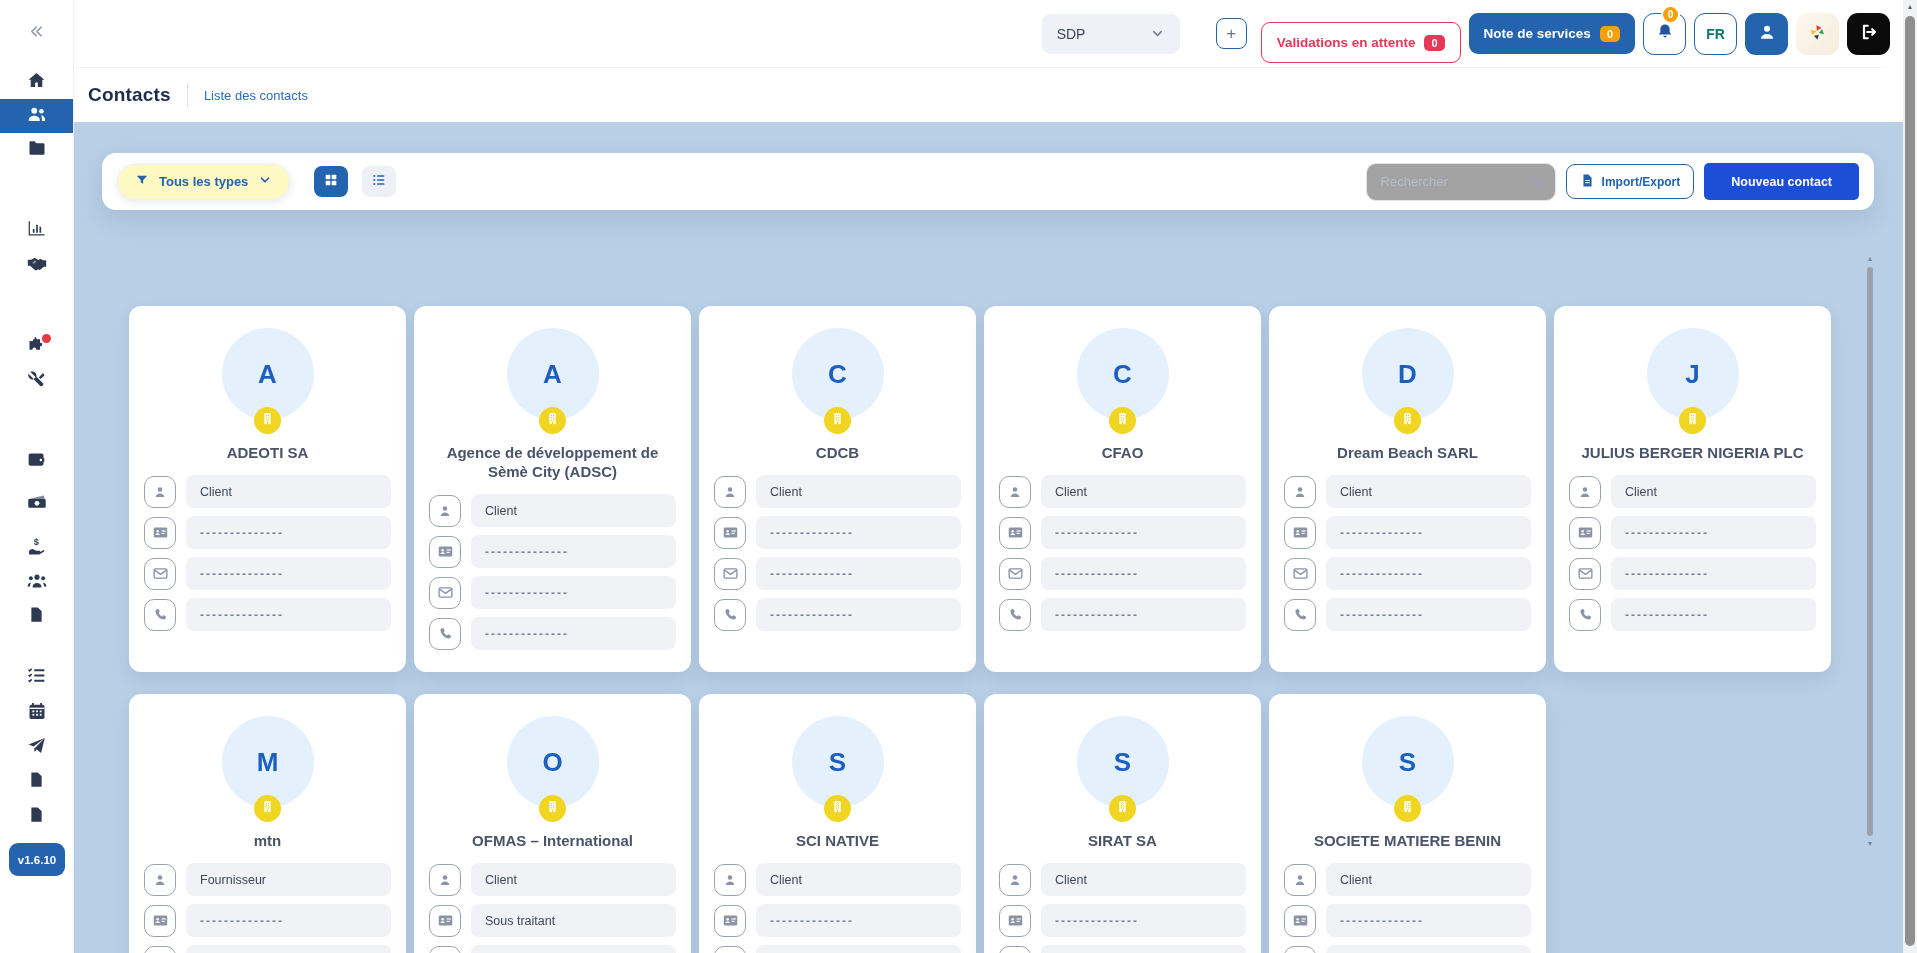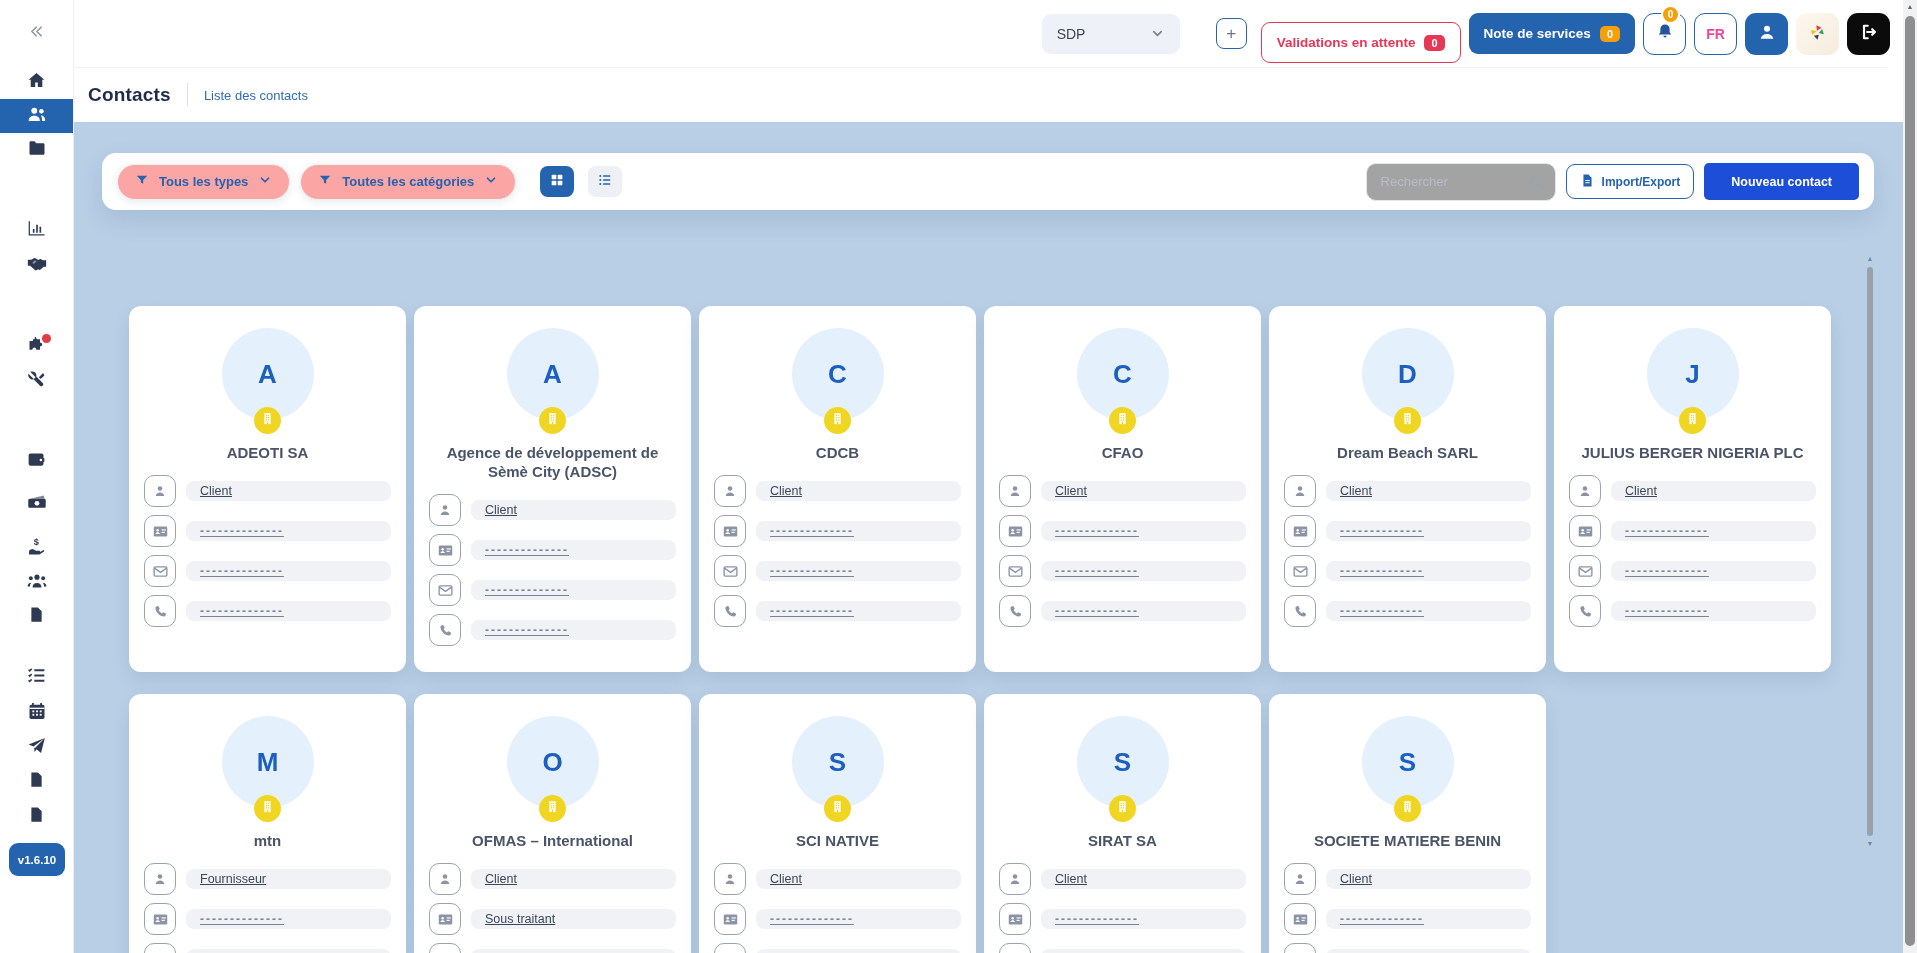--- a/index.html
+++ b/index.html
@@ -38,40 +38,40 @@
     font-weight:bold; font-size:13.5px; display:flex; align-items:center; gap:9px; padding:0 15px;
     cursor:pointer; }
   .badge-orange { background:#f59f0a; color:#fff; border-radius:5px; font-size:11px; font-weight:bold;
     padding:2px 7px; }
   .icon-btn { width:43px; height:42px; border-radius:11px; display:flex; align-items:center;
     justify-content:center; cursor:pointer; position:relative; }
   .bell-btn { background:#fff; border:1.5px solid #2463ae; color:#24549b; }
   .bell-count { position:absolute; top:-9px; right:5px; width:19px; height:19px; border-radius:50%;
     background:#f59f0a; color:#fff; font-size:10px; font-weight:bold; display:flex; align-items:center;
     justify-content:center; border:2px solid #fff; }
-  .fr-btn { background:#fff; border:1.5px solid #2463ae; color:#ec4899; font-weight:bold; font-size:14px; }
+  .fr-btn { background:#fff; border:1.5px solid #2463ae; color:#0f766e; font-weight:bold; font-size:14px; }
   .person-btn { background:#2463ae; border:none; }
   .pinwheel-btn { background:linear-gradient(135deg,#fdf8ef,#f5ecdc); border:none; }
   .logout-btn { background:#0b0b0c; border:none; }
 
   
   .page-header { position:absolute; left:58px; top:67px; width:1829px; height:55px; background:#fff;
     display:flex; align-items:center; padding-left:30px; gap:16px; border-top:1px solid #f1f3f6; z-index:5; }
   .page-title { font-size:19px; font-weight:bold; color:#1f2b4d; letter-spacing:.2px; }
   .crumb-sep { width:1px; height:24px; background:#dde1e8; }
   .breadcrumb { font-size:13px; color:#2f6cb4; cursor:pointer; }
 
   
   .content { position:absolute; left:74px; top:122px; width:1829px; height:831px; background:#b8cfe6;
     overflow:hidden; }
 
   .filter-card { position:absolute; left:28px; top:31px; width:1772px; height:57px; background:#fff;
     border-radius:14px; box-shadow:0 10px 24px rgba(31,59,102,.12); display:flex; align-items:center;
     padding:0 15px; gap:10px; }
-  .filter-pill { height:36px; background:#fca5a5; border:1px solid #eef1f5; border-radius:18px;
+  .filter-pill { height:36px; background:#fef9c3; border:1px solid #eef1f5; border-radius:18px;
     box-shadow:0 2px 8px rgba(25,45,80,.10); color:#2463ae; font-weight:bold; font-size:13px;
     display:flex; align-items:center; gap:10px; padding:0 17px; cursor:pointer; white-space:nowrap; }
   .view-toggle { width:34px; height:31px; border-radius:8px; display:flex; align-items:center;
     justify-content:center; cursor:pointer; }
   .view-grid { background:#2463ae; margin-left:14px; }
   .view-list { background:#edf1f6; color:#2463ae; margin-left:4px; }
   .f-spacer { flex:1; }
   .search-box { width:190px; height:38px; background:#a3a3a3; border:1px solid #e1e5ec; border-radius:10px;
     position:relative; display:flex; align-items:center; }
   .search-box input { border:none; outline:none; background:transparent; width:100%; height:100%;
@@ -93,22 +93,22 @@
     display:flex; align-items:center; justify-content:center; font-size:26px; font-weight:600;
     color:#1d5fc0; }
   .co-badge { width:27px; height:27px; border-radius:50%; background:#f0d622; margin:-13px auto 0;
     display:flex; align-items:center; justify-content:center; position:relative; z-index:2; }
   .card-name { margin-top:9px; text-align:center; font-size:15px; font-weight:bold; color:#4a5368;
     line-height:1.28; padding:0 6px; }
   .rows { margin-top:13px; display:flex; flex-direction:column; gap:8px; padding:0 3px; }
   .crow { display:flex; align-items:center; gap:10px; }
   .sq { width:32px; height:32px; min-width:32px; background:#fff; border:1px solid #9aa2b1;
     border-radius:10px; display:flex; align-items:center; justify-content:center; color:#8b93a5; }
-  .pill { flex:1; height:20px; background:#f0f2f6; border-radius:8px; display:flex; align-items:center;
-    padding-left:14px; font-size:12.5px; color:#3e4759; overflow:hidden; white-space:nowrap;text-decoration:underline; }
+  .pill { flex:1; height:33px; background:#f0f2f6; border-radius:8px; display:flex; align-items:center;
+    padding-left:14px; font-size:12.5px; color:#3e4759; overflow:hidden; white-space:nowrap; }
   .pill.dashes { letter-spacing:2px; color:#7b8394; font-weight:600; font-size:12px; }
 
   
   .inner-sb { position:absolute; right:27px; top:132px; width:12px; height:595px; display:flex;
     flex-direction:column; align-items:center; }
   .inner-sb .arr { font-size:7px; color:#7d8692; line-height:10px; }
   .inner-sb .thumb { width:6px; flex:1; margin:3px 0; background:#98a1ac; border-radius:3px; }
   .os-sb { position:absolute; right:0; top:0; width:14px; height:953px; background:#f1f2f4; z-index:20; }
   .os-sb .arr { position:absolute; top:3px; left:0; width:14px; text-align:center; font-size:7px;
     color:#666; }
@@ -300,29 +300,20 @@
   <div class="filter-card">
     <div class="filter-pill">
       <span><svg viewBox="0 0 24 24" width="14" height="14" fill="currentColor">
             <path d="M3 4.5h18L14 12v6.5l-4-2.2V12z"></path>
           </svg></span>
       <span>Tous les types</span>
       <span><svg viewBox="0 0 24 24" width="14" height="14" fill="none" stroke="currentColor" stroke-width="3" stroke-linecap="round" stroke-linejoin="round">
             <path d="m6 9 6 6 6-6"></path>
           </svg></span>
     </div>
-    <div class="filter-pill">
-      <span><svg viewBox="0 0 24 24" width="14" height="14" fill="currentColor">
-            <path d="M3 4.5h18L14 12v6.5l-4-2.2V12z"></path>
-          </svg></span>
-      <span>Toutes les catégories</span>
-      <span><svg viewBox="0 0 24 24" width="14" height="14" fill="none" stroke="currentColor" stroke-width="3" stroke-linecap="round" stroke-linejoin="round">
-            <path d="m6 9 6 6 6-6"></path>
-          </svg></span>
-    </div>
     <div class="view-toggle view-grid">
       <span><svg viewBox="0 0 24 24" width="16" height="16" fill="#fff">
             <rect x="4" y="4" width="7" height="7" rx="1.4"></rect>
             <rect x="13" y="4" width="7" height="7" rx="1.4"></rect>
             <rect x="4" y="13" width="7" height="7" rx="1.4"></rect>
             <rect x="13" y="13" width="7" height="7" rx="1.4"></rect>
           </svg></span>
     </div>
     <div class="view-toggle view-list">
       <span><svg viewBox="0 0 24 24" width="16" height="16" fill="currentColor">

